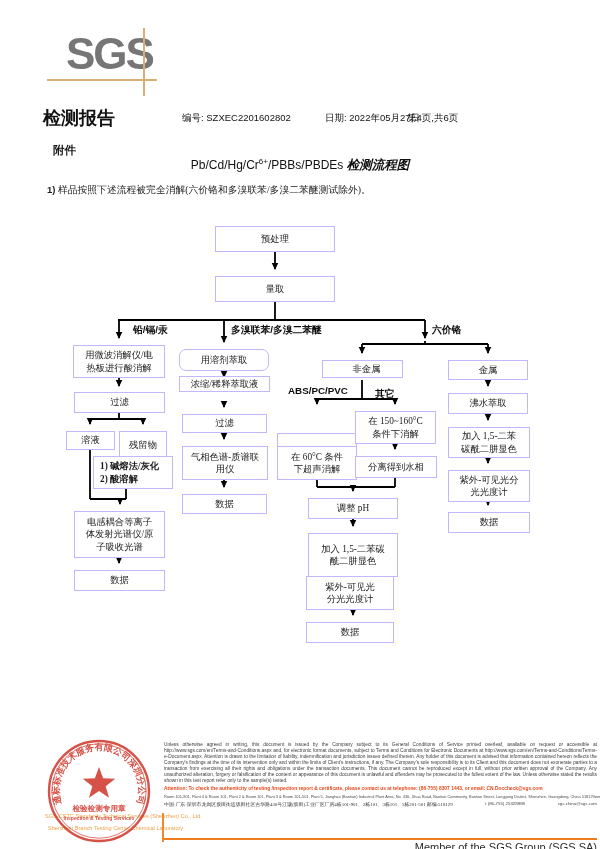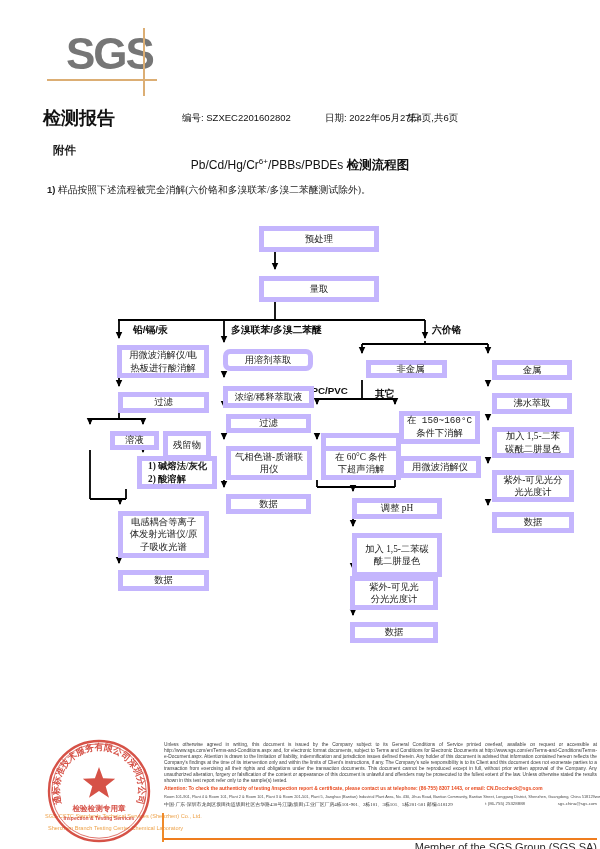--- a/index.html
+++ b/index.html
@@ -16,28 +16,28 @@
   .logo-vline{position:absolute;left:143px;top:28px;width:2px;height:68px;background:#dcae74;}
   .logo-hline{position:absolute;left:47px;top:79px;width:110px;height:2px;background:#dcae74;}
   .report-title{position:absolute;left:43px;top:106px;font-family:"Liberation Sans",sans-serif;
     font-weight:bold;font-size:18px;color:#111;}
   .hmeta{position:absolute;top:112px;font-family:"Liberation Sans",sans-serif;font-size:9.5px;color:#111;}
   .attach{position:absolute;left:53px;top:143px;font-family:"Liberation Sans",sans-serif;
     font-weight:bold;font-size:11.5px;}
   .doc-title{position:absolute;left:0;top:157px;width:600px;text-align:center;
     font-family:"Liberation Sans",sans-serif;font-size:12px;color:#111;}
   .doc-title sup{font-size:8px;}
-  .doc-title b{font-size:12.5px;}
+  .doc-title b{font-size:12.5px;font-style:italic;}
   .note{position:absolute;left:47px;top:184px;font-size:9.8px;color:#222;}
   .note b{font-family:"Liberation Sans",sans-serif;font-size:9.5px;}
   
   .node{
-    position:absolute;border:5px solid #c4b5fd;background:#fff;box-sizing:border-box;
+    position:absolute;border:1px solid #c4b5fd;background:#fff;box-sizing:border-box;
     display:flex;align-items:center;justify-content:center;text-align:center;
-    font-size:9.3px;line-height:1.3;color:#1a1a1a;white-space:pre-line;margin-left:44px;
+    font-size:9.3px;line-height:1.3;color:#1a1a1a;white-space:pre-line;
   }
   .node.al{justify-content:flex-start;text-align:left;padding-left:6px;font-weight:bold;}
   .blabel{position:absolute;font-family:"Liberation Sans",sans-serif;font-weight:bold;
     font-size:9.8px;color:#0d0d0d;white-space:nowrap;}
   .blabel.serif{font-family:"Liberation Serif",serif;font-weight:bold;}
   svg.wires{position:absolute;left:0;top:0;pointer-events:none;}
   
   .company-en{position:absolute;font-family:"Liberation Sans",sans-serif;color:#eda24a;
     font-size:5.6px;white-space:nowrap;}
   .disc-block{position:absolute;left:164px;top:742px;width:433px;}
@@ -138,35 +138,35 @@
 <div class="node" style="left:66px;top:431px;width:49px;height:19px;">溶液</div>
 <div class="node" style="left:119px;top:431px;width:48px;height:29px;">残留物</div>
 <div class="node al" style="left:93px;top:456px;width:80px;height:33px;">1) 碱熔法/灰化
 2) 酸溶解</div>
 <div class="node" style="left:74px;top:511px;width:91px;height:47px;">电感耦合等离子
 体发射光谱仪/原
 子吸收光谱</div>
 <div class="node" style="left:74px;top:570px;width:91px;height:21px;">数据</div>
 
 <div class="node" style="left:179px;top:349px;width:90px;height:22px;border-radius:7px;">用溶剂萃取</div>
-<div class="node" style="left:179px;top:386px;width:91px;height:22px;">浓缩/稀释萃取液</div>
+<div class="node" style="left:179px;top:376px;width:91px;height:16px;">浓缩/稀释萃取液</div>
 <div class="node" style="left:182px;top:414px;width:85px;height:19px;">过滤</div>
 <div class="node" style="left:182px;top:446px;width:86px;height:34px;">气相色谱-质谱联
 用仪</div>
 <div class="node" style="left:182px;top:494px;width:85px;height:20px;">数据</div>
 
 <div class="node" style="left:322px;top:360px;width:81px;height:18px;padding-left:8px;">非金属</div>
 <div class="node" style="left:448px;top:360px;width:80px;height:20px;">金属</div>
 
 <div class="node" style="left:277px;top:433px;width:80px;height:41px;text-align:right;">超声溶解</div>
 <div class="node" style="left:277px;top:446px;width:80px;height:34px;">在 60°C 条件
 下超声消解</div>
-<div class="node" style="left:355px;top:411px;width:81px;height:33px;font-family:Liberation Mono, monospace;">在 150~160°C
+<div class="node" style="left:355px;top:411px;width:81px;height:33px;">在 150~160°C
 条件下消解</div>
-<div class="node" style="left:355px;top:456px;width:82px;height:22px;">用微波消解仪</div>
+<div class="node" style="left:355px;top:456px;width:82px;height:22px;">分离得到水相</div>
 
 <div class="node" style="left:308px;top:498px;width:90px;height:21px;">调整 pH</div>
 <div class="node" style="left:308px;top:533px;width:90px;height:44px;">加入 1,5-二苯碳
 酰二肼显色</div>
 <div class="node" style="left:306px;top:576px;width:88px;height:34px;">紫外-可见光
 分光光度计</div>
 <div class="node" style="left:306px;top:622px;width:88px;height:21px;">数据</div>
 
 <div class="node" style="left:448px;top:393px;width:80px;height:21px;">沸水萃取</div>
 <div class="node" style="left:448px;top:427px;width:82px;height:31px;">加入 1,5-二苯

